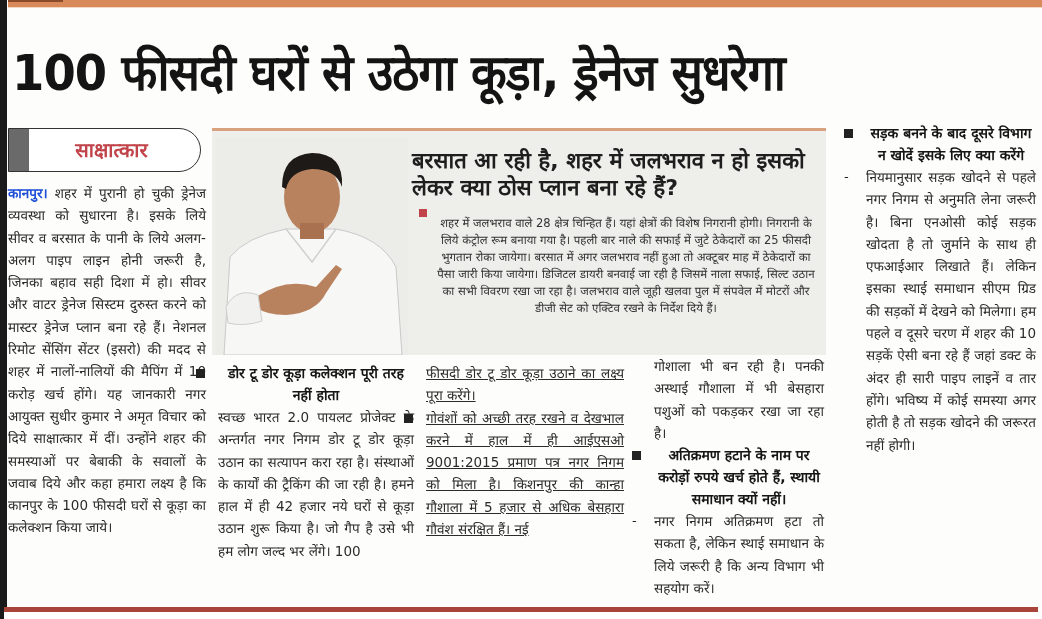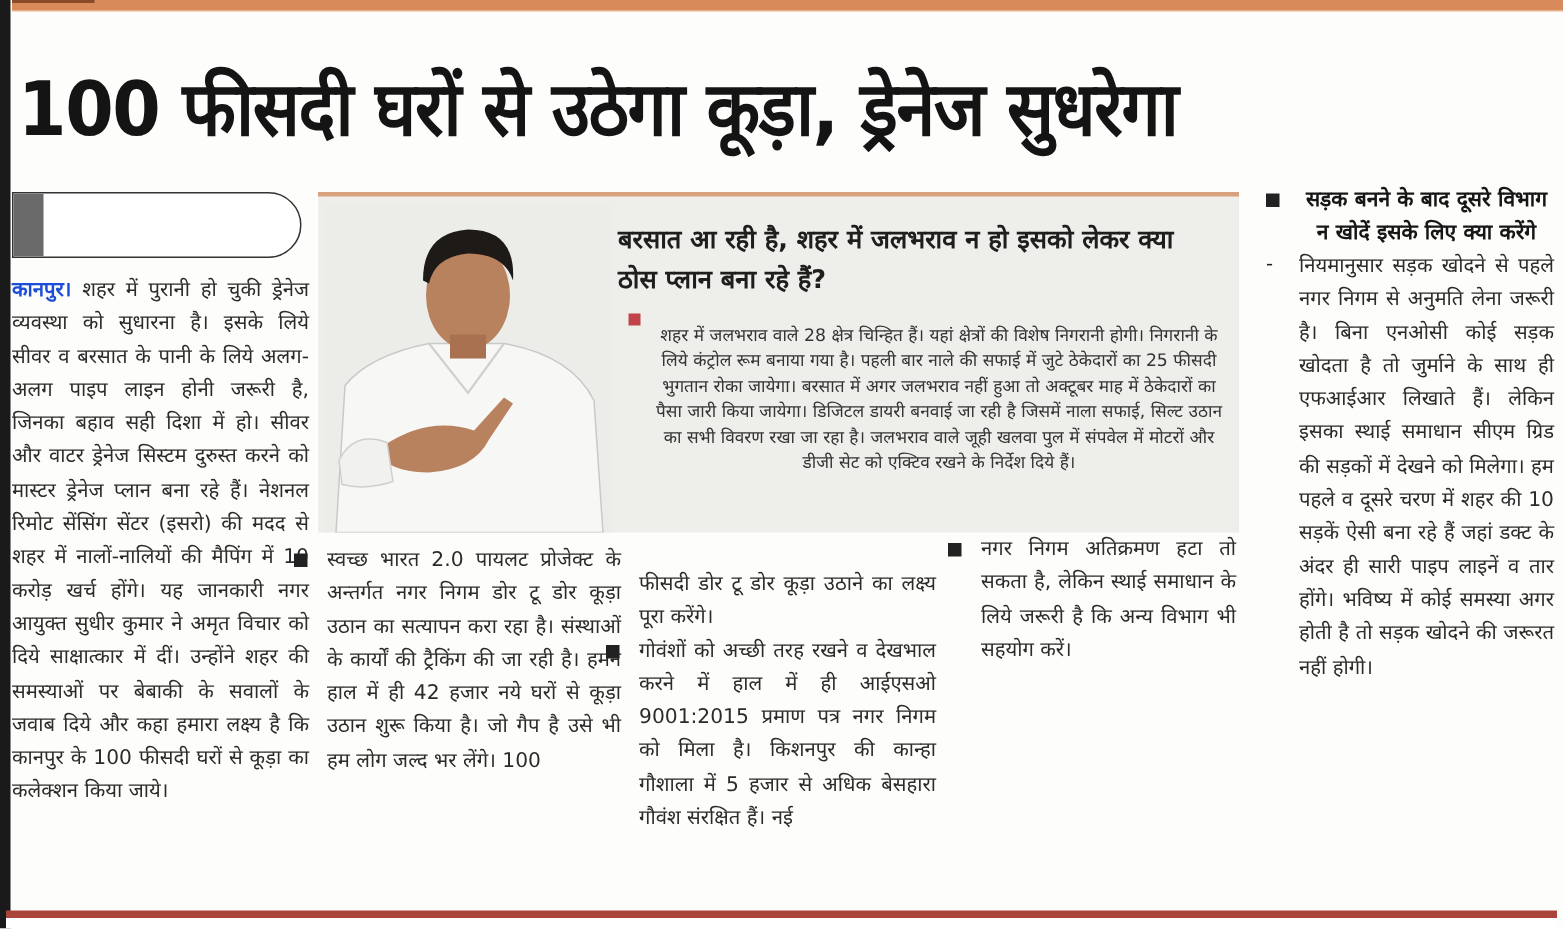--- a/index.html
+++ b/index.html
@@ -31,30 +31,30 @@
 
   .col1 { left: 8px; top: 182px; width: 198px; }
 
   .qbox {
     position: absolute; left: 212px; top: 128px; width: 614px; height: 227px; background: #eeeeea;
     border-top: 3px solid #d9a27f;
   }
   .photo { position: absolute; left: 4px; top: 6px; width: 192px; height: 218px; }
   .qbox .q-title {
     position: absolute; left: 200px; top: 16px; width: 400px;
-    font-weight: bold; font-size: 17px; line-height: 27px; color: #1e1e1e;
+    font-weight: bold; font-size: 22px; line-height: 27px; color: #1e1e1e;
   }
   .qbox .q-body {
     position: absolute; left: 224px; top: 84px; width: 380px;
     font-size: 11.5px; line-height: 17px; color: #333; text-align: center;
   }
   .qbox .q-bullet { position: absolute; left: 207px; top: 78px; width: 8px; height: 8px; background: #c0444a; }
 
   .col2 { left: 218px; top: 362px; width: 196px; }
-  .col3 { left: 426px; top: 378px; width: 198px; }
+  .col3 { left: 426px; top: 362px; width: 198px; text-decoration: underline; }
   .col4 { left: 654px; top: 355px; width: 170px; }
   .col5 { left: 866px; top: 122px; width: 170px; }
 
   .sec { position: relative; }
   .sec .sq { position: absolute; left: -22px; top: 7px; width: 9px; height: 9px; background: #222; }
   .sec .dash { position: absolute; left: -22px; top: 0; font-size: 13px; color: #222; }
   .sec .hd { font-weight: bold; color: #161616; font-size: 14px; line-height: 22px; text-align: center; }
   .sec .tx { position: relative; }
 
   .bottom-rule { position: absolute; left: 4px; top: 607px; width: 1034px; height: 5px; background: #a9443b; }
@@ -64,20 +64,21 @@
 <body>
 
 <div class="left-edge"></div>
 <div class="top-bar"></div>
 <div class="top-bar-dark"></div>
 
 <h1 class="headline">100 फीसदी घरों से उठेगा कूड़ा, ड्रेनेज सुधरेगा</h1>
 
 <div class="tag-box">
   <div class="grey"></div>
+  <div class="label">साक्षात्कार</div>
 </div>
 
 <div class="col col1">
   <b class="lead">कानपुर।</b>
   <span>शहर में पुरानी हो चुकी ड्रेनेज व्यवस्था को सुधारना है। इसके लिये सीवर व बरसात के पानी के लिये अलग-अलग पाइप लाइन होनी जरूरी है, जिनका बहाव सही दिशा में हो। सीवर और वाटर ड्रेनेज सिस्टम दुरुस्त करने को मास्टर ड्रेनेज प्लान बना रहे हैं। नेशनल रिमोट सेंसिंग सेंटर (इसरो) की मदद से शहर में नालों-नालियों की मैपिंग में 10 करोड़ खर्च होंगे। यह जानकारी नगर आयुक्त सुधीर कुमार ने अमृत विचार को दिये साक्षात्कार में दीं। उन्होंने शहर की समस्याओं पर बेबाकी के सवालों के जवाब दिये और कहा हमारा लक्ष्य है कि कानपुर के 100 फीसदी घरों से कूड़ा का कलेक्शन किया जाये।</span>
 </div>
 
 <div class="qbox">
   <svg class="photo" viewBox="0 0 192 218">
     <rect x="0" y="0" width="192" height="218" fill="#ecece8"></rect>
@@ -90,41 +91,44 @@
     <path d="M10 170 Q20 150 42 158 L46 184 Q28 190 12 186 Z" fill="#f1f1ef" stroke="#cfcfcf" stroke-width="1"></path>
   </svg>
   <div class="q-title">बरसात आ रही है, शहर में जलभराव न हो इसको लेकर क्या ठोस प्लान बना रहे हैं?</div>
   <div class="q-bullet"></div>
   <div class="q-body">शहर में जलभराव वाले 28 क्षेत्र चिन्हित हैं। यहां क्षेत्रों की विशेष निगरानी होगी। निगरानी के लिये कंट्रोल रूम बनाया गया है। पहली बार नाले की सफाई में जुटे ठेकेदारों का 25 फीसदी भुगतान रोका जायेगा। बरसात में अगर जलभराव नहीं हुआ तो अक्टूबर माह में ठेकेदारों का पैसा जारी किया जायेगा। डिजिटल डायरी बनवाई जा रही है जिसमें नाला सफाई, सिल्ट उठान का सभी विवरण रखा जा रहा है। जलभराव वाले जूही खलवा पुल में संपवेल में मोटरों और डीजी सेट को एक्टिव रखने के निर्देश दिये हैं।</div>
 </div>
 
 <div class="col col2">
   <div class="sec">
     <span class="sq"></span>
+    <div class="hd">डोर टू डोर कूड़ा कलेक्शन पूरी तरह नहीं होता</div>
     <div class="tx">
       <span class="dash">-</span>
       <span>स्वच्छ भारत 2.0 पायलट प्रोजेक्ट के अन्तर्गत नगर निगम डोर टू डोर कूड़ा उठान का सत्यापन करा रहा है। संस्थाओं के कार्यों की ट्रैकिंग की जा रही है। हमने हाल में ही 42 हजार नये घरों से कूड़ा उठान शुरू किया है। जो गैप है उसे भी हम लोग जल्द भर लेंगे। 100</span>
     </div>
   </div>
 </div>
 
 <div class="col col3">
   <div>फीसदी डोर टू डोर कूड़ा उठाने का लक्ष्य पूरा करेंगे।</div>
   <div class="sec">
     <span class="sq"></span>
     <div class="tx">
       <span class="dash">-</span>
       <span>गोवंशों को अच्छी तरह रखने व देखभाल करने में हाल में ही आईएसओ 9001:2015 प्रमाण पत्र नगर निगम को मिला है। किशनपुर की कान्हा गौशाला में 5 हजार से अधिक बेसहारा गौवंश संरक्षित हैं। नई</span>
     </div>
   </div>
 </div>
 
 <div class="col col4">
+  <div>गोशाला भी बन रही है। पनकी अस्थाई गौशाला में भी बेसहारा पशुओं को पकड़कर रखा जा रहा है।</div>
   <div class="sec">
     <span class="sq"></span>
+    <div class="hd">अतिक्रमण हटाने के नाम पर करोड़ों रुपये खर्च होते हैं, स्थायी समाधान क्यों नहीं।</div>
     <div class="tx">
       <span class="dash">-</span>
       <span>नगर निगम अतिक्रमण हटा तो सकता है, लेकिन स्थाई समाधान के लिये जरूरी है कि अन्य विभाग भी सहयोग करें।</span>
     </div>
   </div>
 </div>
 
 <div class="col col5">
   <div class="sec">
     <span class="sq"></span>

